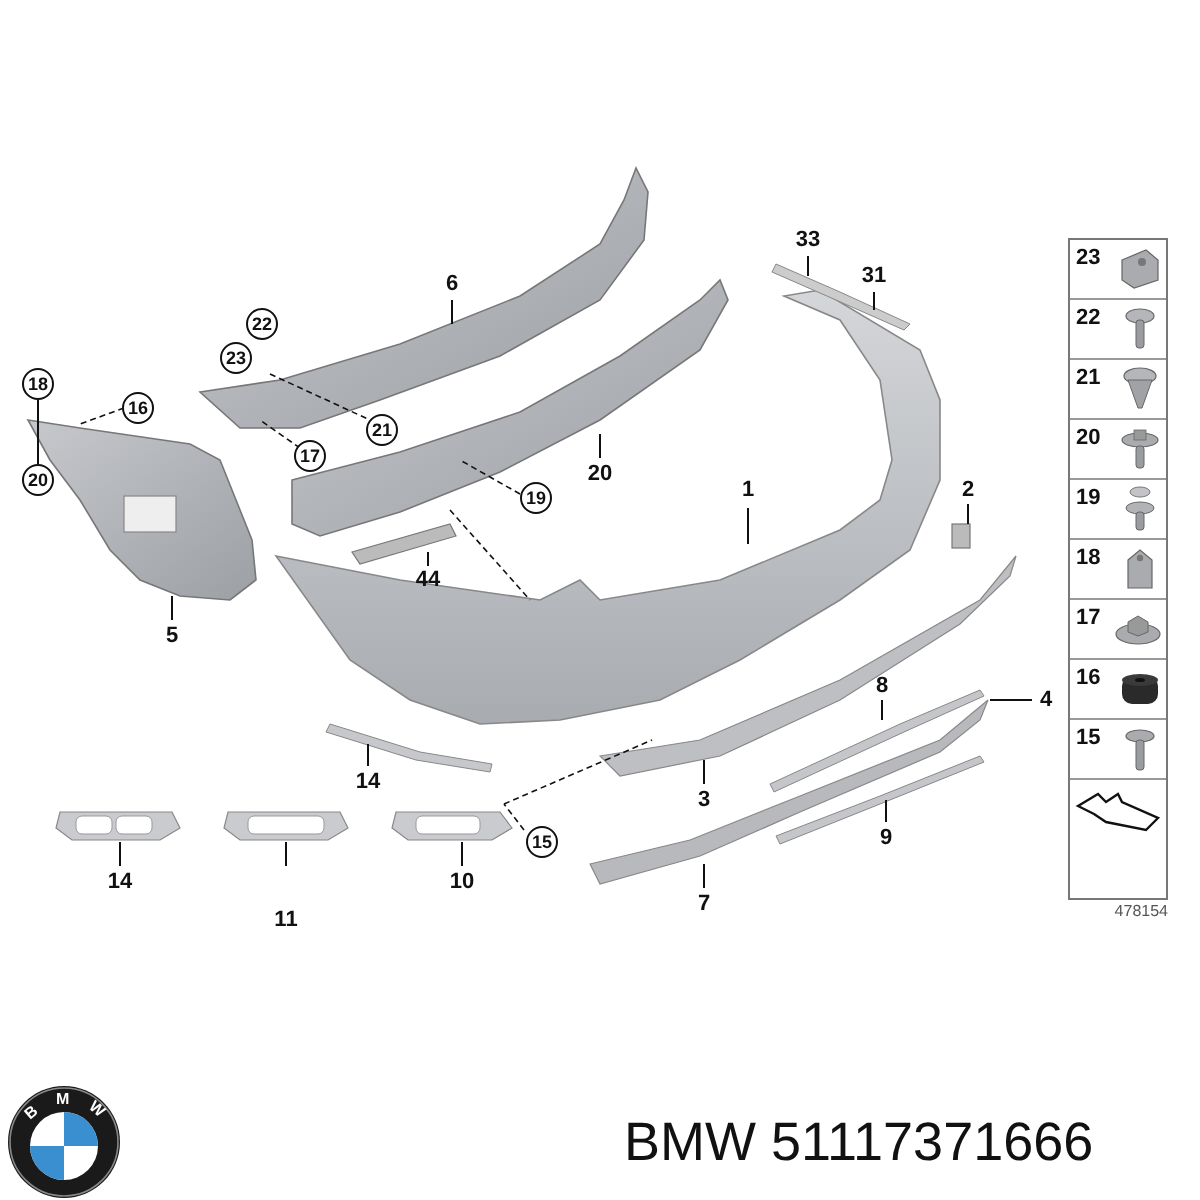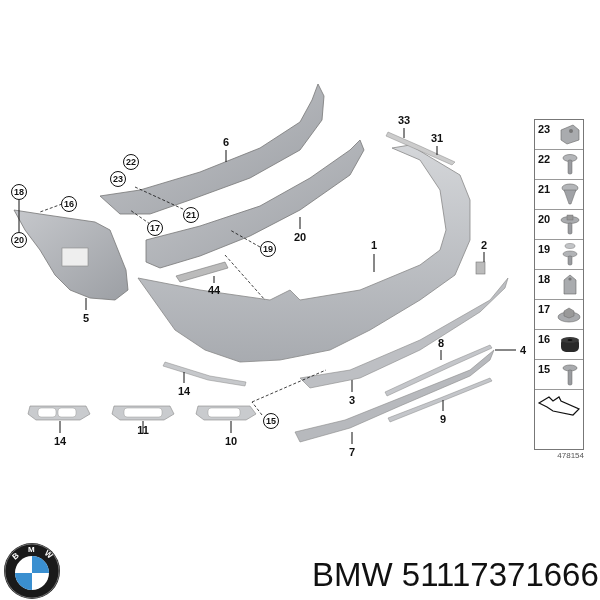--- a/index.html
+++ b/index.html
@@ -6,21 +6,21 @@
   body{width:600px;height:600px;position:relative;overflow:hidden;font-family:"Liberation Sans",sans-serif;}
   .diagram{position:absolute;left:0;top:0;width:600px;height:600px;}
   .lbl{position:absolute;font-family:"Liberation Sans",sans-serif;font-weight:bold;font-size:11px;color:#111;transform:translate(-50%,-50%);white-space:nowrap;}
   .circ{position:absolute;width:16px;height:16px;border:1.3px solid #111;border-radius:50%;font-family:"Liberation Sans",sans-serif;font-weight:bold;font-size:9px;color:#111;display:flex;align-items:center;justify-content:center;transform:translate(-50%,-50%);background:#fff;box-sizing:border-box;}
   .legend{position:absolute;left:534px;top:119px;width:50px;height:331px;border:1px solid #777;box-sizing:border-box;background:#fff;}
   .legend-row{height:30px;border-bottom:1px solid #999;position:relative;box-sizing:border-box;}
   .legend-row .num{position:absolute;left:3px;top:3px;font-weight:bold;font-size:11px;color:#111;}
   .legend-row svg{position:absolute;right:2px;top:2px;}
   .legend-last{height:31px;position:relative;}
   .refno{position:absolute;left:534px;top:451px;width:50px;text-align:right;font-size:8px;color:#555;}
-  .brand-text{position:absolute;left:312px;top:556px;font-size:33px;color:#111;letter-spacing:0px;}
+  .brand-text{position:absolute;left:312px;top:556px;font-size:27px;color:#111;letter-spacing:0px;}
   .logo{position:absolute;left:3px;top:542px;}
 </style>
 </head>
 <body>
 
 <div class="diagram">
   <svg width="600" height="600" viewBox="0 0 600 600">
     <defs>
       <linearGradient id="g1" x1="0" y1="0" x2="0" y2="1">
         <stop offset="0" stop-color="#d4d6d9"></stop>
@@ -110,21 +110,21 @@
   <div class="lbl" style="left:374px;top:245px">1</div>
   <div class="lbl" style="left:484px;top:245px">2</div>
   <div class="lbl" style="left:352px;top:400px">3</div>
   <div class="lbl" style="left:523px;top:350px">4</div>
   <div class="lbl" style="left:86px;top:318px">5</div>
   <div class="lbl" style="left:226px;top:142px">6</div>
   <div class="lbl" style="left:352px;top:452px">7</div>
   <div class="lbl" style="left:441px;top:343px">8</div>
   <div class="lbl" style="left:443px;top:419px">9</div>
   <div class="lbl" style="left:231px;top:441px">10</div>
-  <div class="lbl" style="left:143px;top:430px">11</div>
+  <div class="lbl" style="left:143px;top:460px">11</div>
   <div class="lbl" style="left:60px;top:441px">14</div>
   <div class="lbl" style="left:300px;top:237px">20</div>
   <div class="lbl" style="left:184px;top:391px">14</div>
   <div class="lbl" style="left:214px;top:290px">44</div>
   <div class="lbl" style="left:404px;top:120px">33</div>
   <div class="lbl" style="left:437px;top:138px">31</div>
 
   
   <div class="circ" style="left:271px;top:421px">15</div>
   <div class="circ" style="left:69px;top:204px">16</div>

